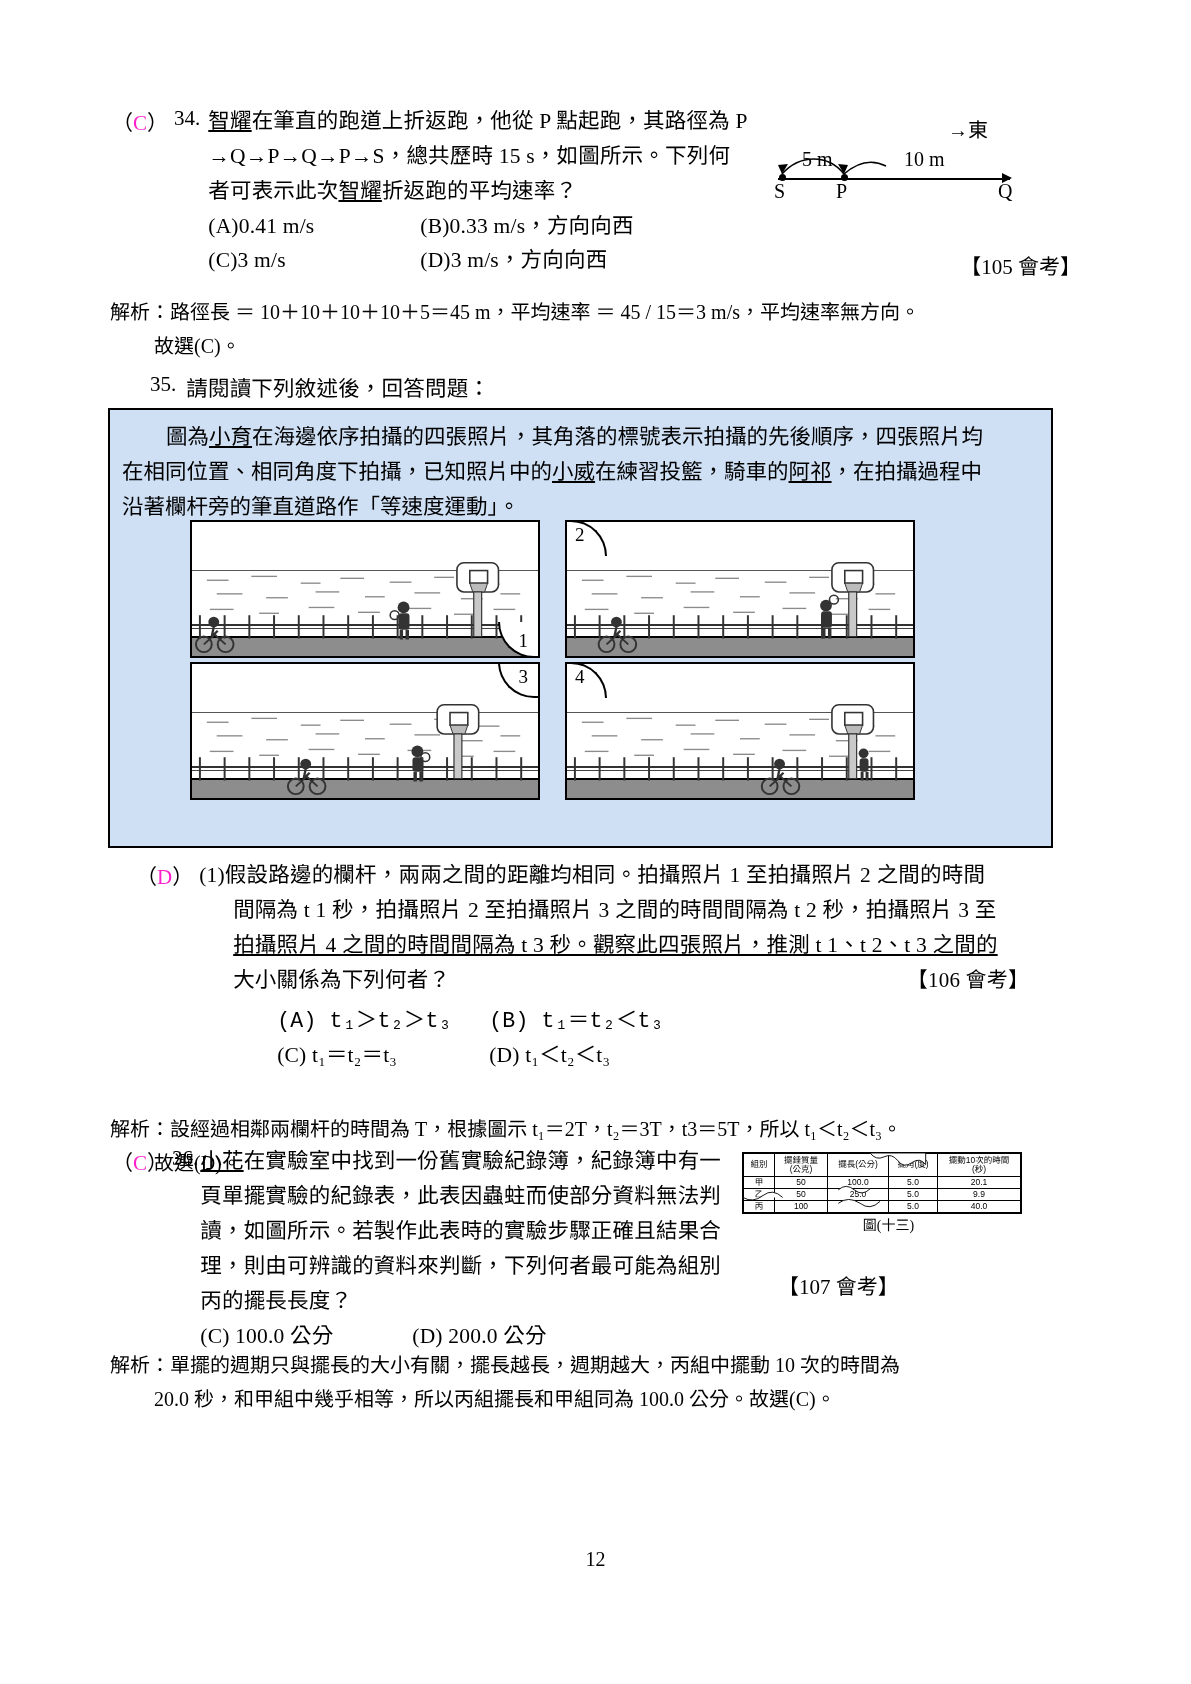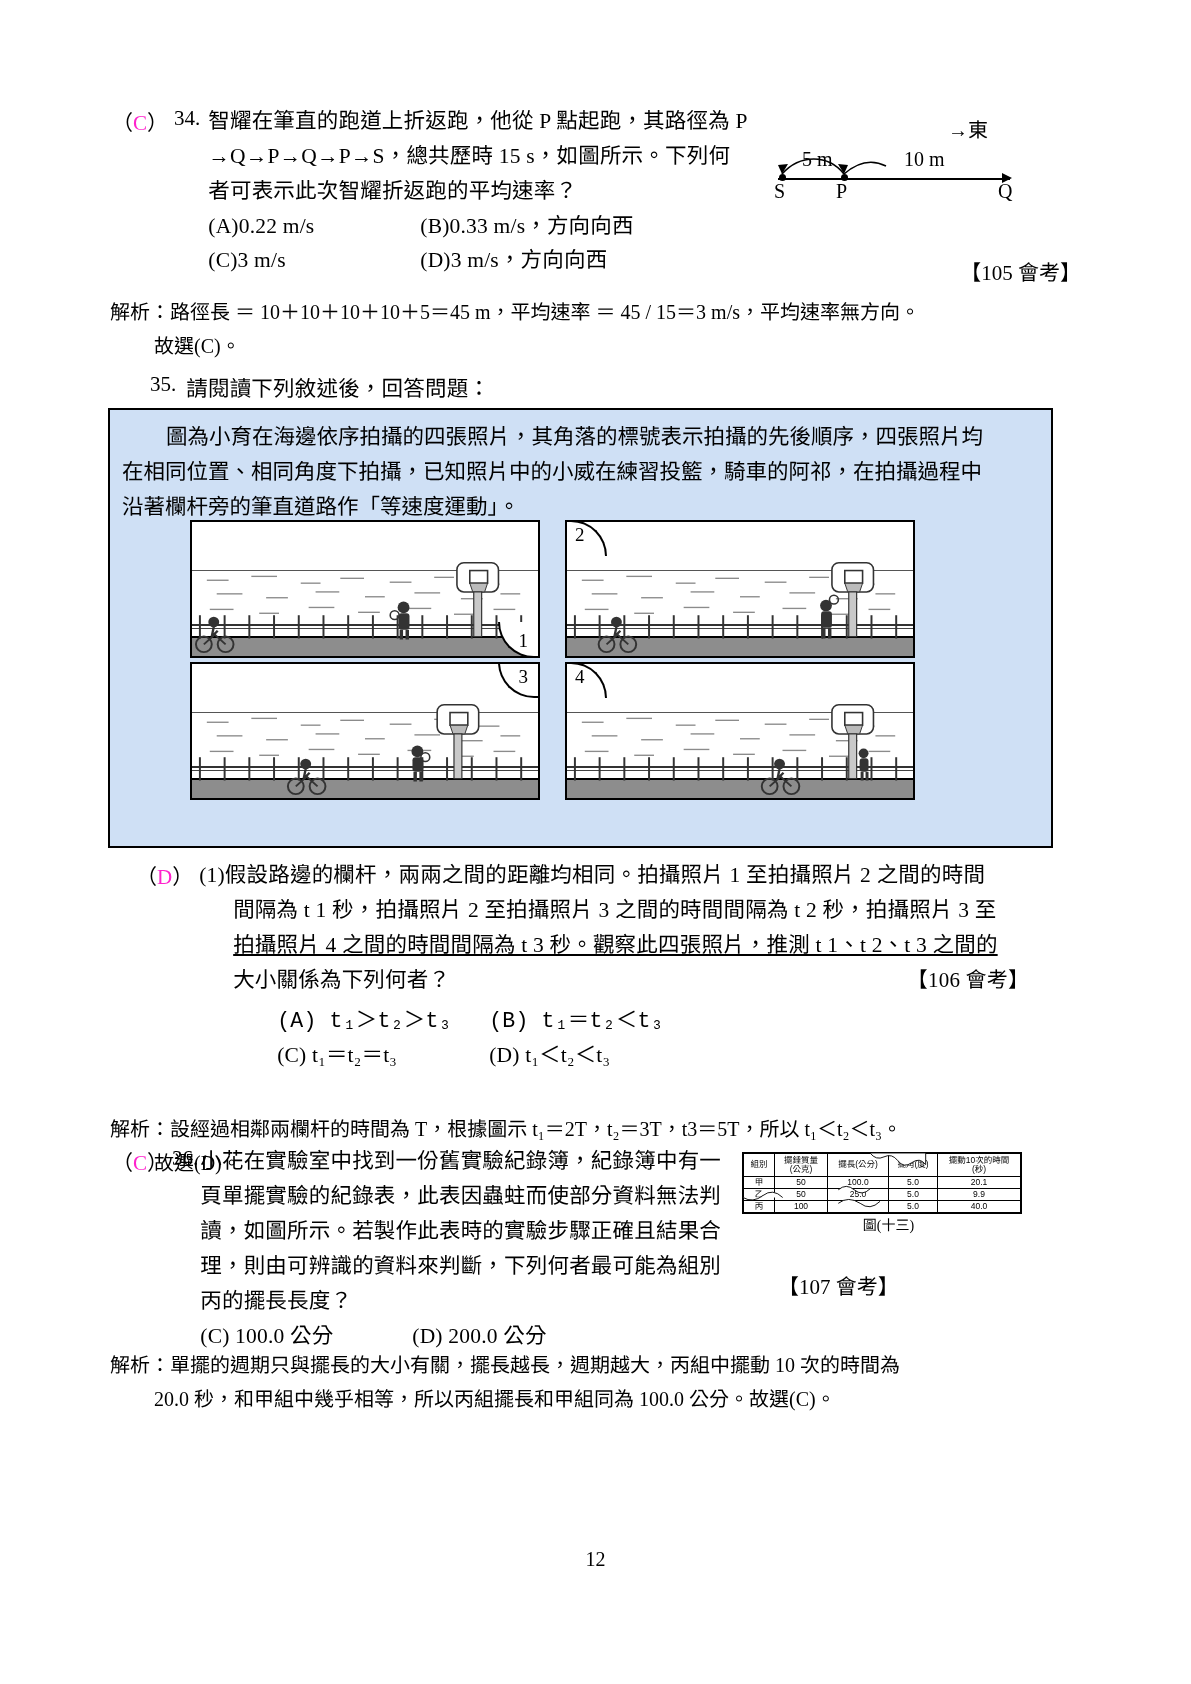--- a/index.html
+++ b/index.html
@@ -28,21 +28,21 @@
     font-size: 21px;
     letter-spacing: 0px;
   }
   .ans-letter { color: #ff22cc; font-family: "Liberation Serif", serif; }
   .qnum { font-size: 21px; }
   .qtext {
     font-size: 21.5px;
     line-height: 35px;
     letter-spacing: 0.2px;
   }
-  .u { text-underline-offset: 2px; }
+  .u { text-decoration: underline; text-underline-offset: 2px; }
   .opt-row { display: flex; font-size: 21.5px; line-height: 34px; }
   .opt-a { width: 212px; }
   .exam-tag { font-size: 21px; }
 
   
   .explain {
     position: absolute;
     color: #000000;
     font-size: 20px;
     line-height: 34px;
@@ -158,21 +158,21 @@
     <div style="display:flex; align-items:flex-start;">
       <div class="ans-paren" style="white-space:nowrap; padding-top:2px;">
         <span>（</span><span class="ans-letter">C</span><span>）</span>
       </div>
       <div class="qnum" style="margin-left:6px; padding-top:2px;">34.</div>
       <div class="qtext" style="margin-left:8px; width:560px;">
         <div><span class="u">智耀</span><span>在筆直的跑道上折返跑，他從 P 點起跑，其路徑為 P</span></div>
         <div>→Q→P→Q→P→S，總共歷時 15 s，如圖所示。下列何</div>
         <div><span>者可表示此次</span><span class="u">智耀</span><span>折返跑的平均速率？</span></div>
         <div class="opt-row">
-          <div class="opt-a"><span>(A)</span><span>0.22 m/s</span></div>
+          <div class="opt-a"><span>(A)</span><span>0.41 m/s</span></div>
           <div><span>(B)</span><span>0.33 m/s，方向向西</span></div>
         </div>
         <div class="opt-row">
           <div class="opt-a"><span>(C)</span><span>3 m/s</span></div>
           <div><span>(D)</span><span>3 m/s，方向向西</span></div>
         </div>
       </div>
     </div>
   </div>
 
@@ -194,21 +194,21 @@
 
       <polygon points="242,70 232,65 232,75" fill="#000"></polygon>
     </svg>
     <div class="dot" style="left:9px; top:66px;"></div>
     <div class="dot" style="left:71px; top:66px;"></div>
     <div class="tick-label" style="left:4px; top:72px;">S</div>
     <div class="tick-label" style="left:66px; top:72px;">P</div>
     <div class="tick-label" style="left:228px; top:72px;">Q</div>
   </div>
 
-  <div class="exam-tag" style="position:absolute; right:110px; top:256px;">【105 會考】</div>
+  <div class="exam-tag" style="position:absolute; right:110px; top:250px;">【105 會考】</div>
 
   <div class="explain" style="left:110px; top:295px; width:950px;">
     <div style="display:flex;">
       <div class="lbl">解析：</div>
       <div>路徑長 ＝ 10＋10＋10＋10＋5＝45 m，平均速率 ＝ 45 / 15＝3 m/s，平均速率無方向。</div>
     </div>
     <div style="margin-left:44px;">故選(C)。</div>
   </div>
 
   <div class="q-block" style="left:150px; top:372px;">

